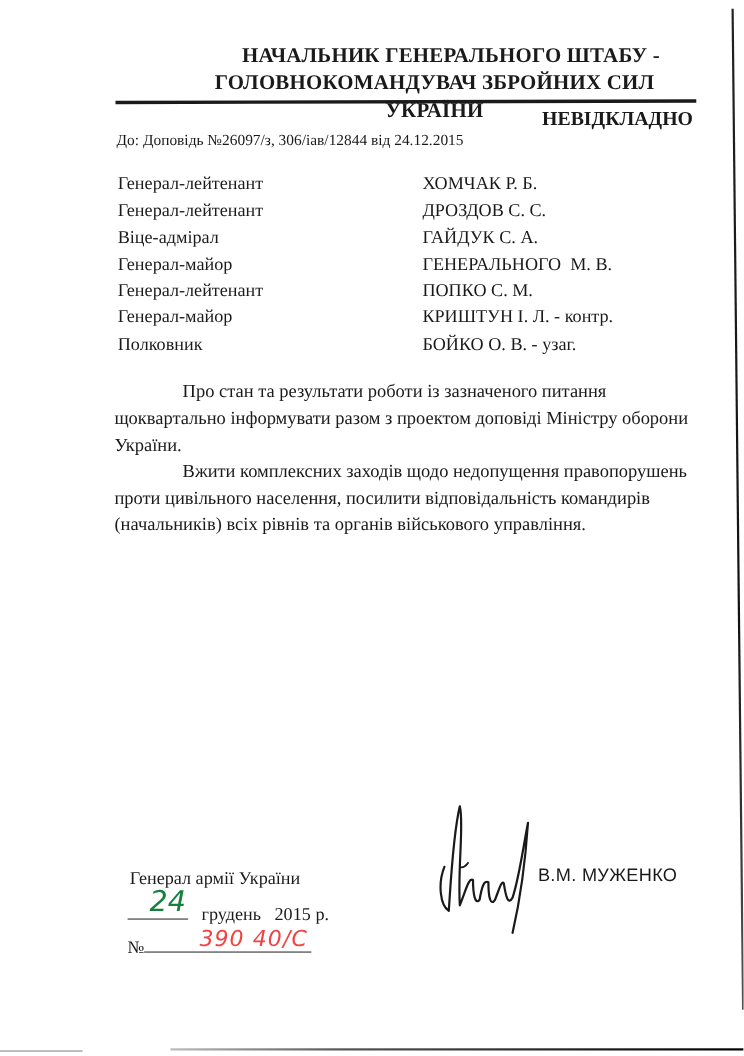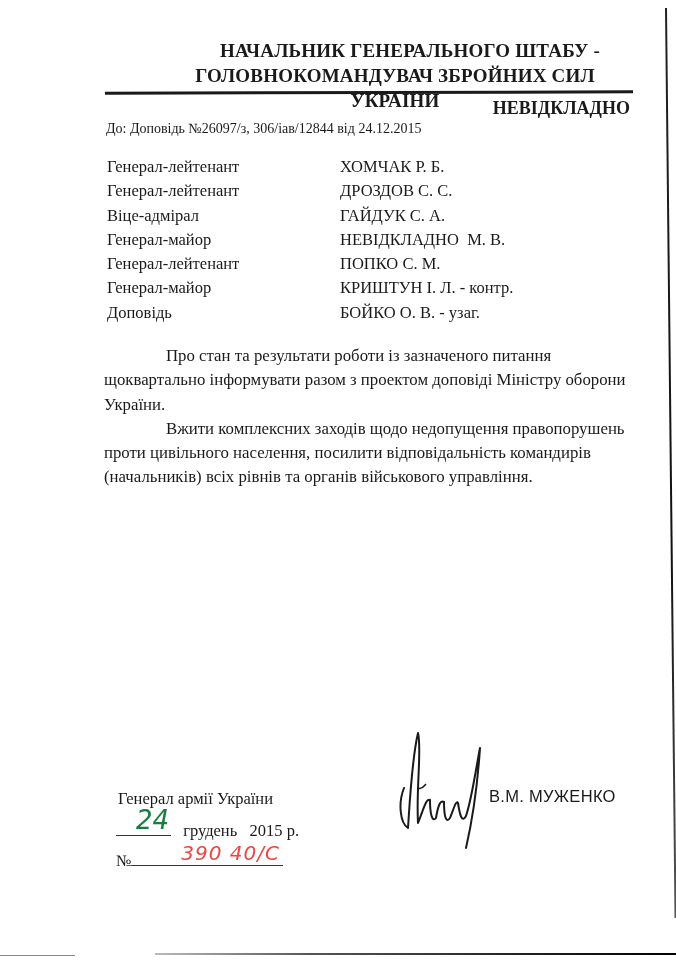--- a/index.html
+++ b/index.html
@@ -31,21 +31,21 @@
     .urgent {
       position: absolute; left: 470px; top: 98px; width: 160px; text-align: right;
       font-weight: bold; font-size: 18px;
     }
     .ref {
       position: absolute; left: 106px; top: 121px; font-size: 14px;
     }
     .addressees { position: absolute; left: 107px; top: 155px; font-size: 16.5px; line-height: 24.3px; }
     .addr-row { display: flex; }
     .addr-rank { width: 233px; }
-    .addr-name { white-space: nowrap; }
+    .addr-name { white-space: nowrap; margin-left: 44px; }
     .body-text {
       position: absolute; left: 104px; top: 344px; width: 540px; font-size: 16.8px; line-height: 24.3px;
     }
     .body-text p { margin: 0; }
     .indent { text-indent: 62px; }
     .sign-rank { position: absolute; left: 118px; top: 789px; font-size: 16.5px; }
     .sign-date { position: absolute; left: 116px; top: 817px; font-size: 16.5px; }
     .date-blank {
       display: inline-block; width: 55px; border-bottom: 1px solid #333; height: 18px; vertical-align: baseline; position: relative;
     }
@@ -88,32 +88,32 @@
     <div class="addr-row">
       <span class="addr-rank">Генерал-лейтенант</span>
       <span class="addr-name">ДРОЗДОВ С. С.</span>
     </div>
     <div class="addr-row">
       <span class="addr-rank">Віце-адмірал</span>
       <span class="addr-name">ГАЙДУК С. А.</span>
     </div>
     <div class="addr-row">
       <span class="addr-rank">Генерал-майор</span>
-      <span class="addr-name" style="white-space:pre">НЕВІДКЛАДНО  М. В.</span>
+      <span class="addr-name" style="white-space:pre">ГЕНЕРАЛЬНОГО  М. В.</span>
     </div>
     <div class="addr-row">
       <span class="addr-rank">Генерал-лейтенант</span>
       <span class="addr-name">ПОПКО С. М.</span>
     </div>
     <div class="addr-row">
       <span class="addr-rank">Генерал-майор</span>
       <span class="addr-name">КРИШТУН І. Л. - контр.</span>
     </div>
     <div class="addr-row">
-      <span class="addr-rank">Доповідь</span>
+      <span class="addr-rank">Полковник</span>
       <span class="addr-name">БОЙКО О. В. - узаг.</span>
     </div>
   </div>
 
   <div class="body-text">
     <p class="indent">Про стан та результати роботи із зазначеного питання щоквартально інформувати разом з проектом доповіді Міністру оборони України.</p>
     <p class="indent">Вжити комплексних заходів щодо недопущення правопорушень проти цивільного населення, посилити відповідальність командирів (начальників) всіх рівнів та органів військового управління.</p>
   </div>
 
   <div class="sign-rank">Генерал армії України</div>

